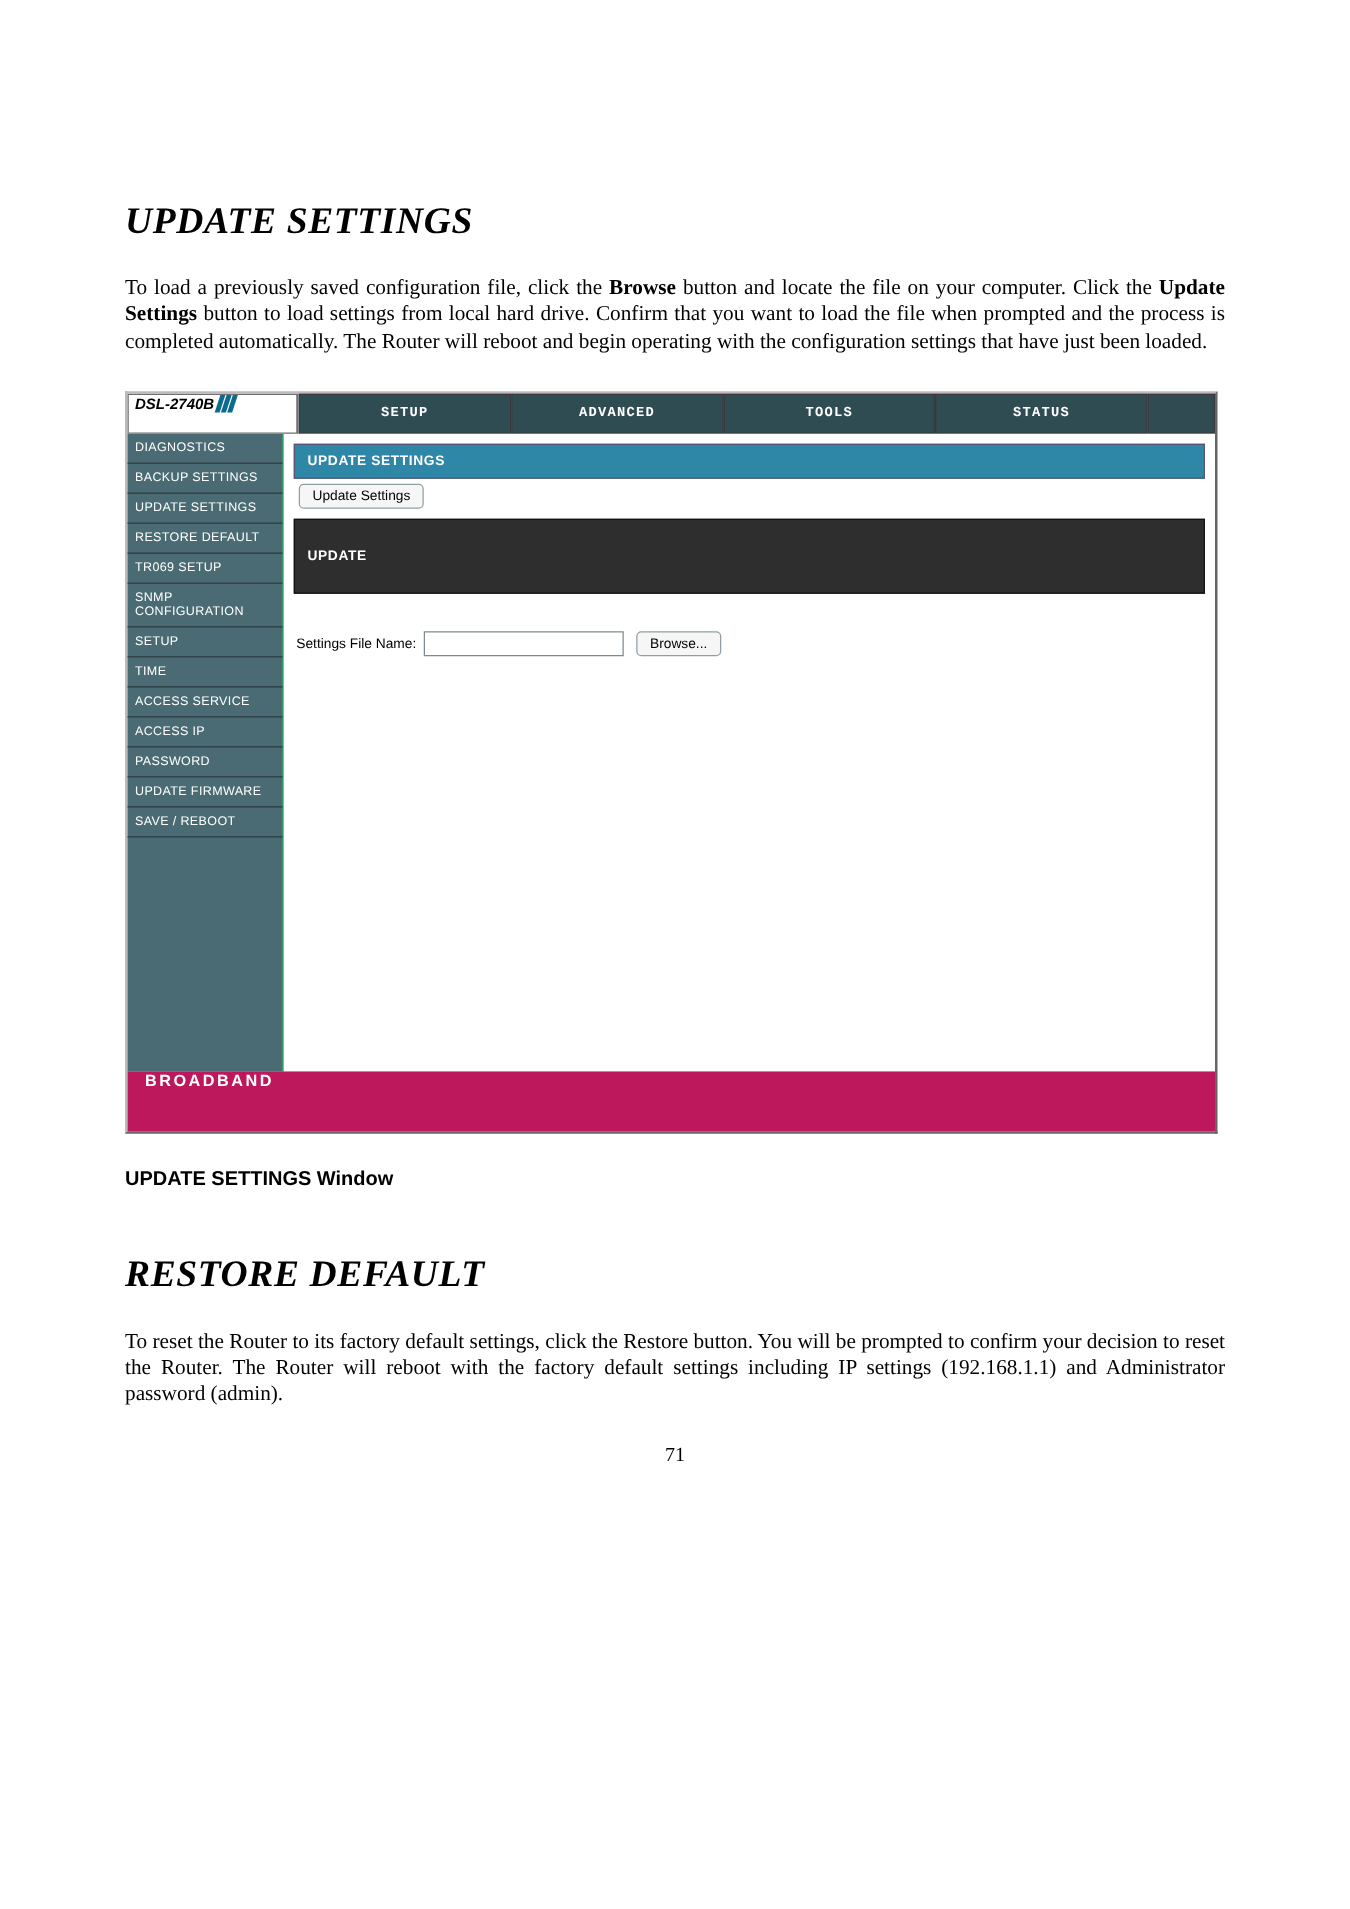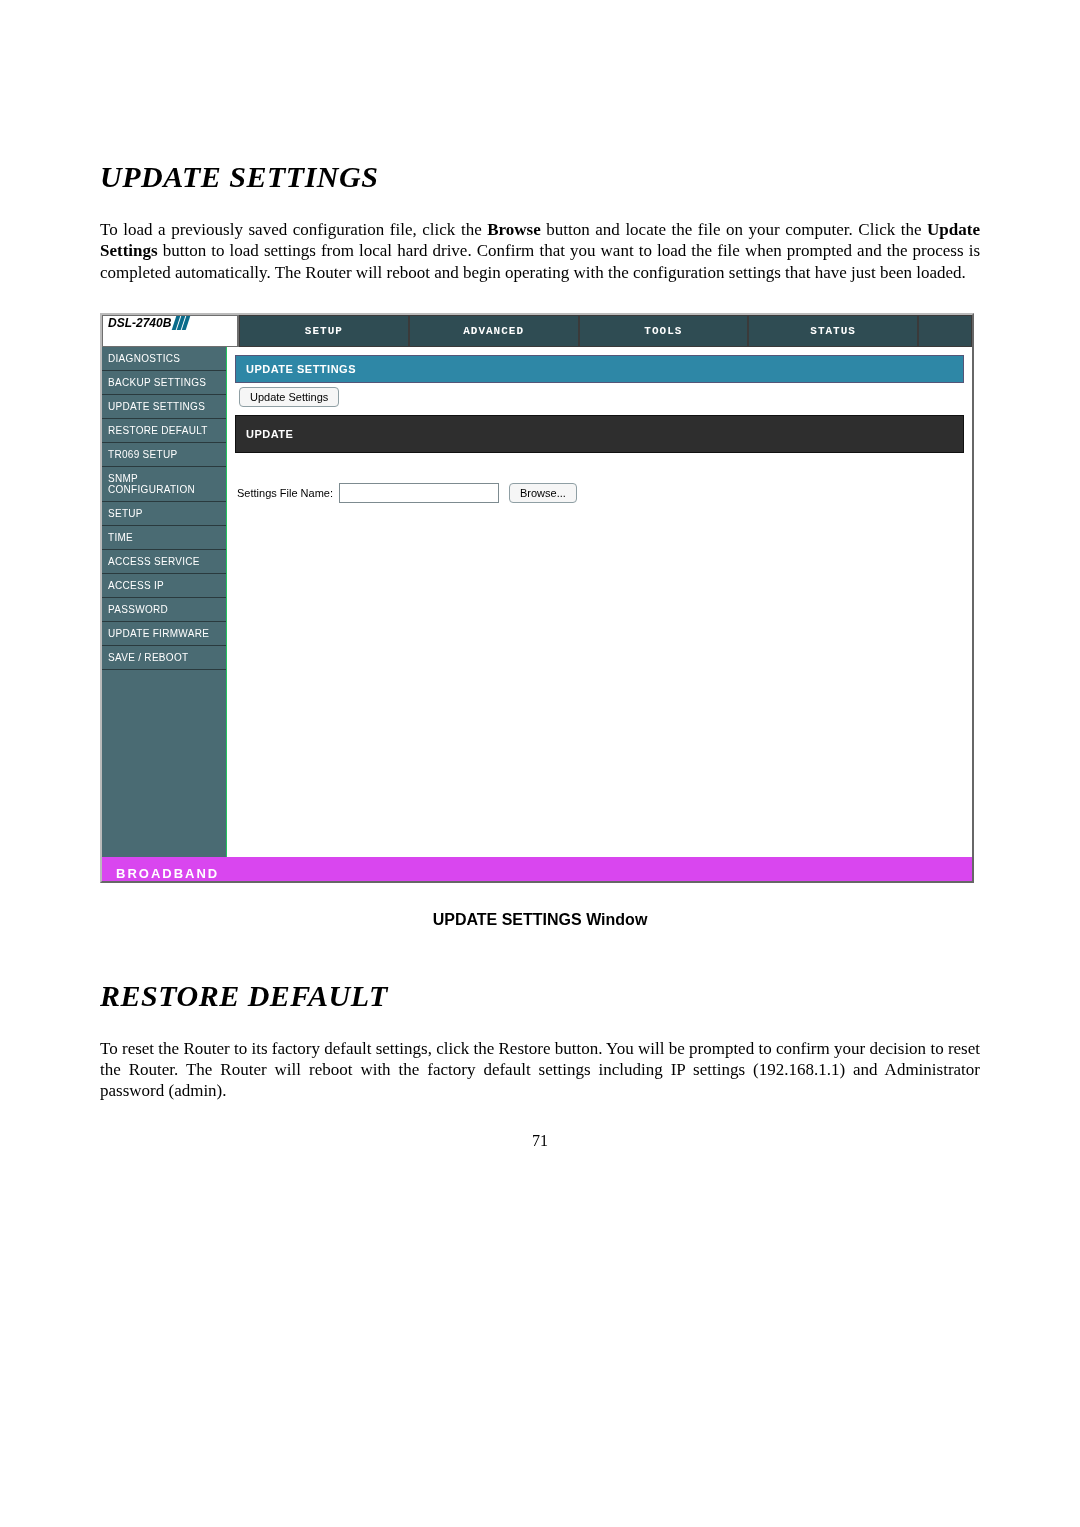--- a/index.html
+++ b/index.html
@@ -116,21 +116,21 @@
     letter-spacing: 0.5px;
     padding: 7px 10px;
     border: 1px solid #557;
   }
   .panel-sub {
     background: #2e2e2e;
     color: #ffffff;
     font-size: 11px;
     font-weight: bold;
     letter-spacing: 0.5px;
-    padding: 12px 10px;
+    padding: 23px 10px;
     border: 1px solid #111;
     margin-top: 4px;
   }
   .panel-text {
     font-size: 11px;
     color: #000;
     padding: 14px 2px 12px 2px;
   }
   .ui-button {
     font-family: Verdana, Geneva, sans-serif;
@@ -153,32 +153,31 @@
     font-size: 11px;
   }
   .text-input {
     font-size: 11px;
     width: 150px;
     height: 18px;
     border: 1px solid #7d8b90;
     padding: 0 4px;
   }
   .footer-row {
-    height: 24px;
-    background: #d946ef;
+    height: 48px;
+    background: #be185d;
     color: #ffffff;
     font-size: 13px;
     font-weight: bold;
     letter-spacing: 2px;
     display: flex;
-    align-items: flex-end;
+    align-items: flex-start;
     padding: 0 14px;
   }
   .caption {
-    text-align: center;
     font-family: Arial, Helvetica, sans-serif;
     font-weight: bold;
     font-size: 16px;
     margin: 28px 0 50px 0;
   }
   .page-number {
     text-align: center;
     font-size: 16px;
     margin-top: 30px;
   }

